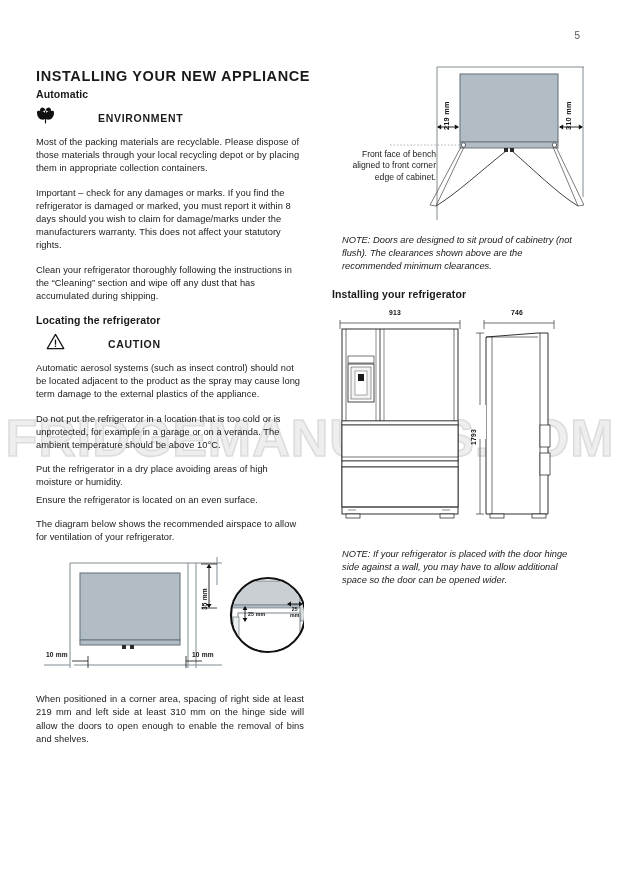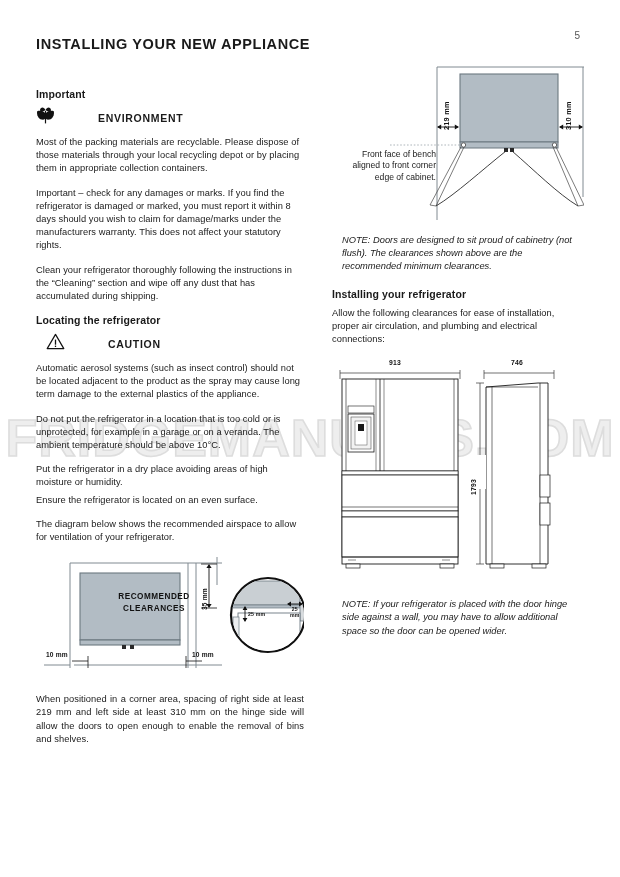--- a/index.html
+++ b/index.html
@@ -37,21 +37,21 @@
     position:absolute;
     right:40px; top:30px;
     font-size:10px;
     color:#555;
     z-index:20;
   }
 
   
   #title {
     position:absolute;
-    left:36px; top:36px;
+    left:36px; top:68px;
     font-size:14.5px;
     font-weight:bold;
     letter-spacing:0.6px;
     z-index:20;
   }
 
   
   .col { position:absolute; z-index:20; }
   #col-left  { left:36px;  top:88px;  width:268px; }
   #col-right { left:332px; top:55px;  width:252px; }
@@ -146,21 +146,21 @@
 <body>
 
 <div id="pagenum">5</div>
 
 <div id="watermark">FRIDGEMANUALS.COM</div>
 
 <div id="title">INSTALLING YOUR NEW APPLIANCE</div>
 
 <div class="col" id="col-left">
 
-  <h3 class="sub">Important</h3>
+  <h3 class="sub">Automatic</h3>
 
   <div class="iconrow">
     <span>
       <svg width="19" height="17" viewBox="0 0 19 17">
         <path d="M9.5 3.2 C 8.4 0.6 6.4 0.0 5.0 1.1 C 3.6 2.2 3.8 4.2 5.0 5.3 Z" fill="#111"></path>
         <path d="M9.5 3.2 C 10.6 0.6 12.6 0.0 14.0 1.1 C 15.4 2.2 15.2 4.2 14.0 5.3 Z" fill="#111"></path>
         <path d="M1.2 4.2 C 0.4 7.6 2.2 11.6 5.6 12.6 C 7.0 13.0 8.3 12.6 9.0 11.8 L 9.0 6.0 C 7.4 4.2 4.0 3.2 1.2 4.2 Z" fill="#111"></path>
         <path d="M17.8 4.2 C 18.6 7.6 16.8 11.6 13.4 12.6 C 12.0 13.0 10.7 12.6 10.0 11.8 L 10.0 6.0 C 11.6 4.2 15.0 3.2 17.8 4.2 Z" fill="#111"></path>
         <path d="M8.9 4.0 L 10.1 4.0 L 10.1 16.4 L 8.9 16.4 Z" fill="#111"></path>
       </svg>
@@ -240,24 +240,20 @@
           <path d="M209 51 l -2.4 4 h 4.8 Z" fill="#111"></path>
           <path d="M209 67 l -2.4 -4 h 4.8 Z" fill="#111"></path>
 
           <line x1="252" y1="49" x2="266" y2="49" stroke="#111" stroke-width="0.9"></line>
           <path d="M251 49 l 4 -2.4 v 4.8 Z" fill="#111"></path>
           <path d="M267 49 l -4 -2.4 v 4.8 Z" fill="#111"></path>
         </g>
       </g>
     </svg>
 
-    <div id="recommended-label">
-      <span>RECOMMENDED</span><br>
-      <span>CLEARANCES</span>
-    </div>
 
     <div class="dimtxt vert" style="left:172px; top:48px;">35 mm</div>
     <div class="dimtxt" style="left:10px; top:96px;">10 mm</div>
     <div class="dimtxt" style="left:156px; top:96px;">10 mm</div>
     <div class="dimtxt" style="left:212px; top:56px; font-size:5.2px;">25 mm</div>
     <div class="dimtxt" style="left:254px; top:52px; font-size:5.2px; text-align:center; line-height:1.15;">
       <span>25</span><br>
       <span>mm</span>
     </div>
   </div>
@@ -305,21 +301,20 @@
       <path d="M246 151 C 226 139, 202 115, 180 96" stroke="#2a2a2a" stroke-width="0.9" fill="none"></path>
     </svg>
     <div class="dimtxt vert" style="position:absolute; left:119px; top:66px; font-size:7.4px;">219 mm</div>
     <div class="dimtxt vert" style="position:absolute; left:241px; top:66px; font-size:7.4px;">310 mm</div>
     <div id="bench-caption">Front face of bench aligned to front corner edge of cabinet.</div>
   </div>
 
   <p class="note" style="margin-left:10px; margin-top:14px;">NOTE: Doors are designed to sit proud of cabinetry (not flush). The clearances shown above are the recommended minimum clearances.</p>
 
   <h3 class="sub" style="margin-top:14px;">Installing your refrigerator</h3>
-  <p class="body">Allow the following clearances for ease of installation, proper air circulation, and plumbing and electrical connections:</p>
 
   <div id="elev-wrap">
     <svg width="252" height="225" viewBox="0 0 252 225">
 
       <line x1="8" y1="16" x2="128" y2="16" stroke="#333" stroke-width="0.7"></line>
       <line x1="8" y1="13" x2="8" y2="22" stroke="#333" stroke-width="0.7"></line>
       <line x1="128" y1="13" x2="128" y2="22" stroke="#333" stroke-width="0.7"></line>
 
       <rect x="10" y="22" width="116" height="185" fill="#ffffff" stroke="#1a1a1a" stroke-width="0.9"></rect>
 

